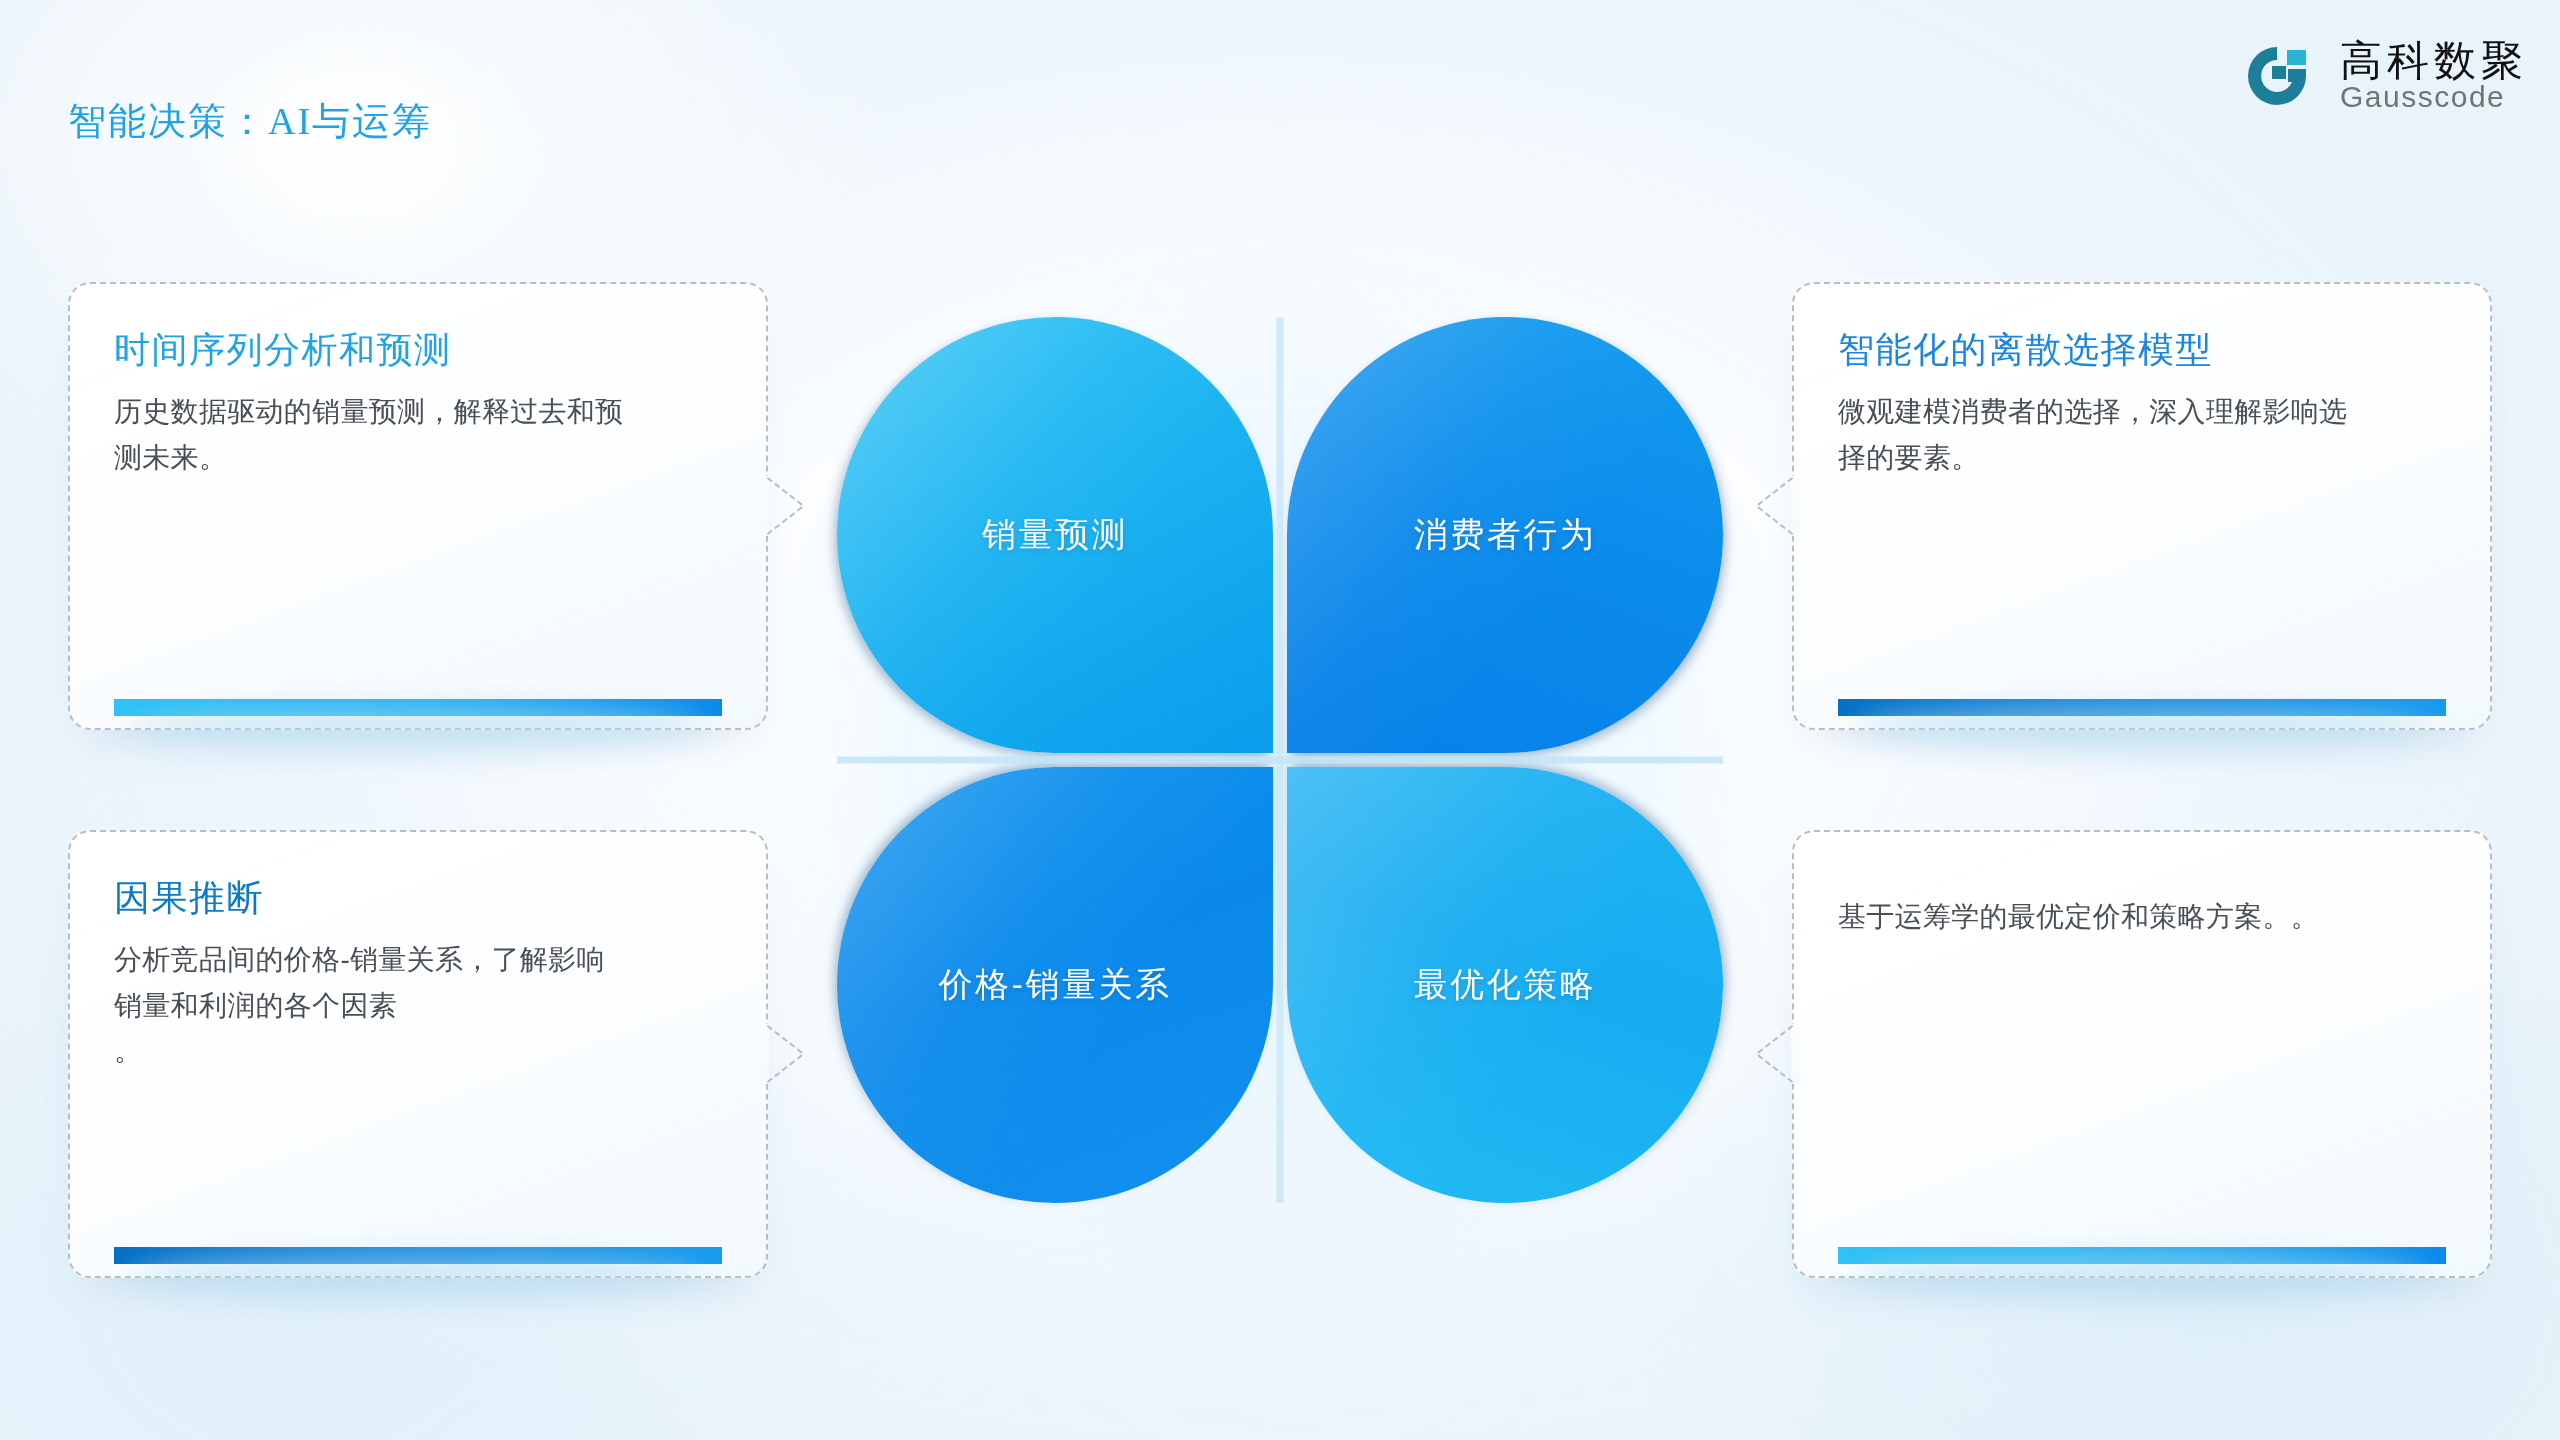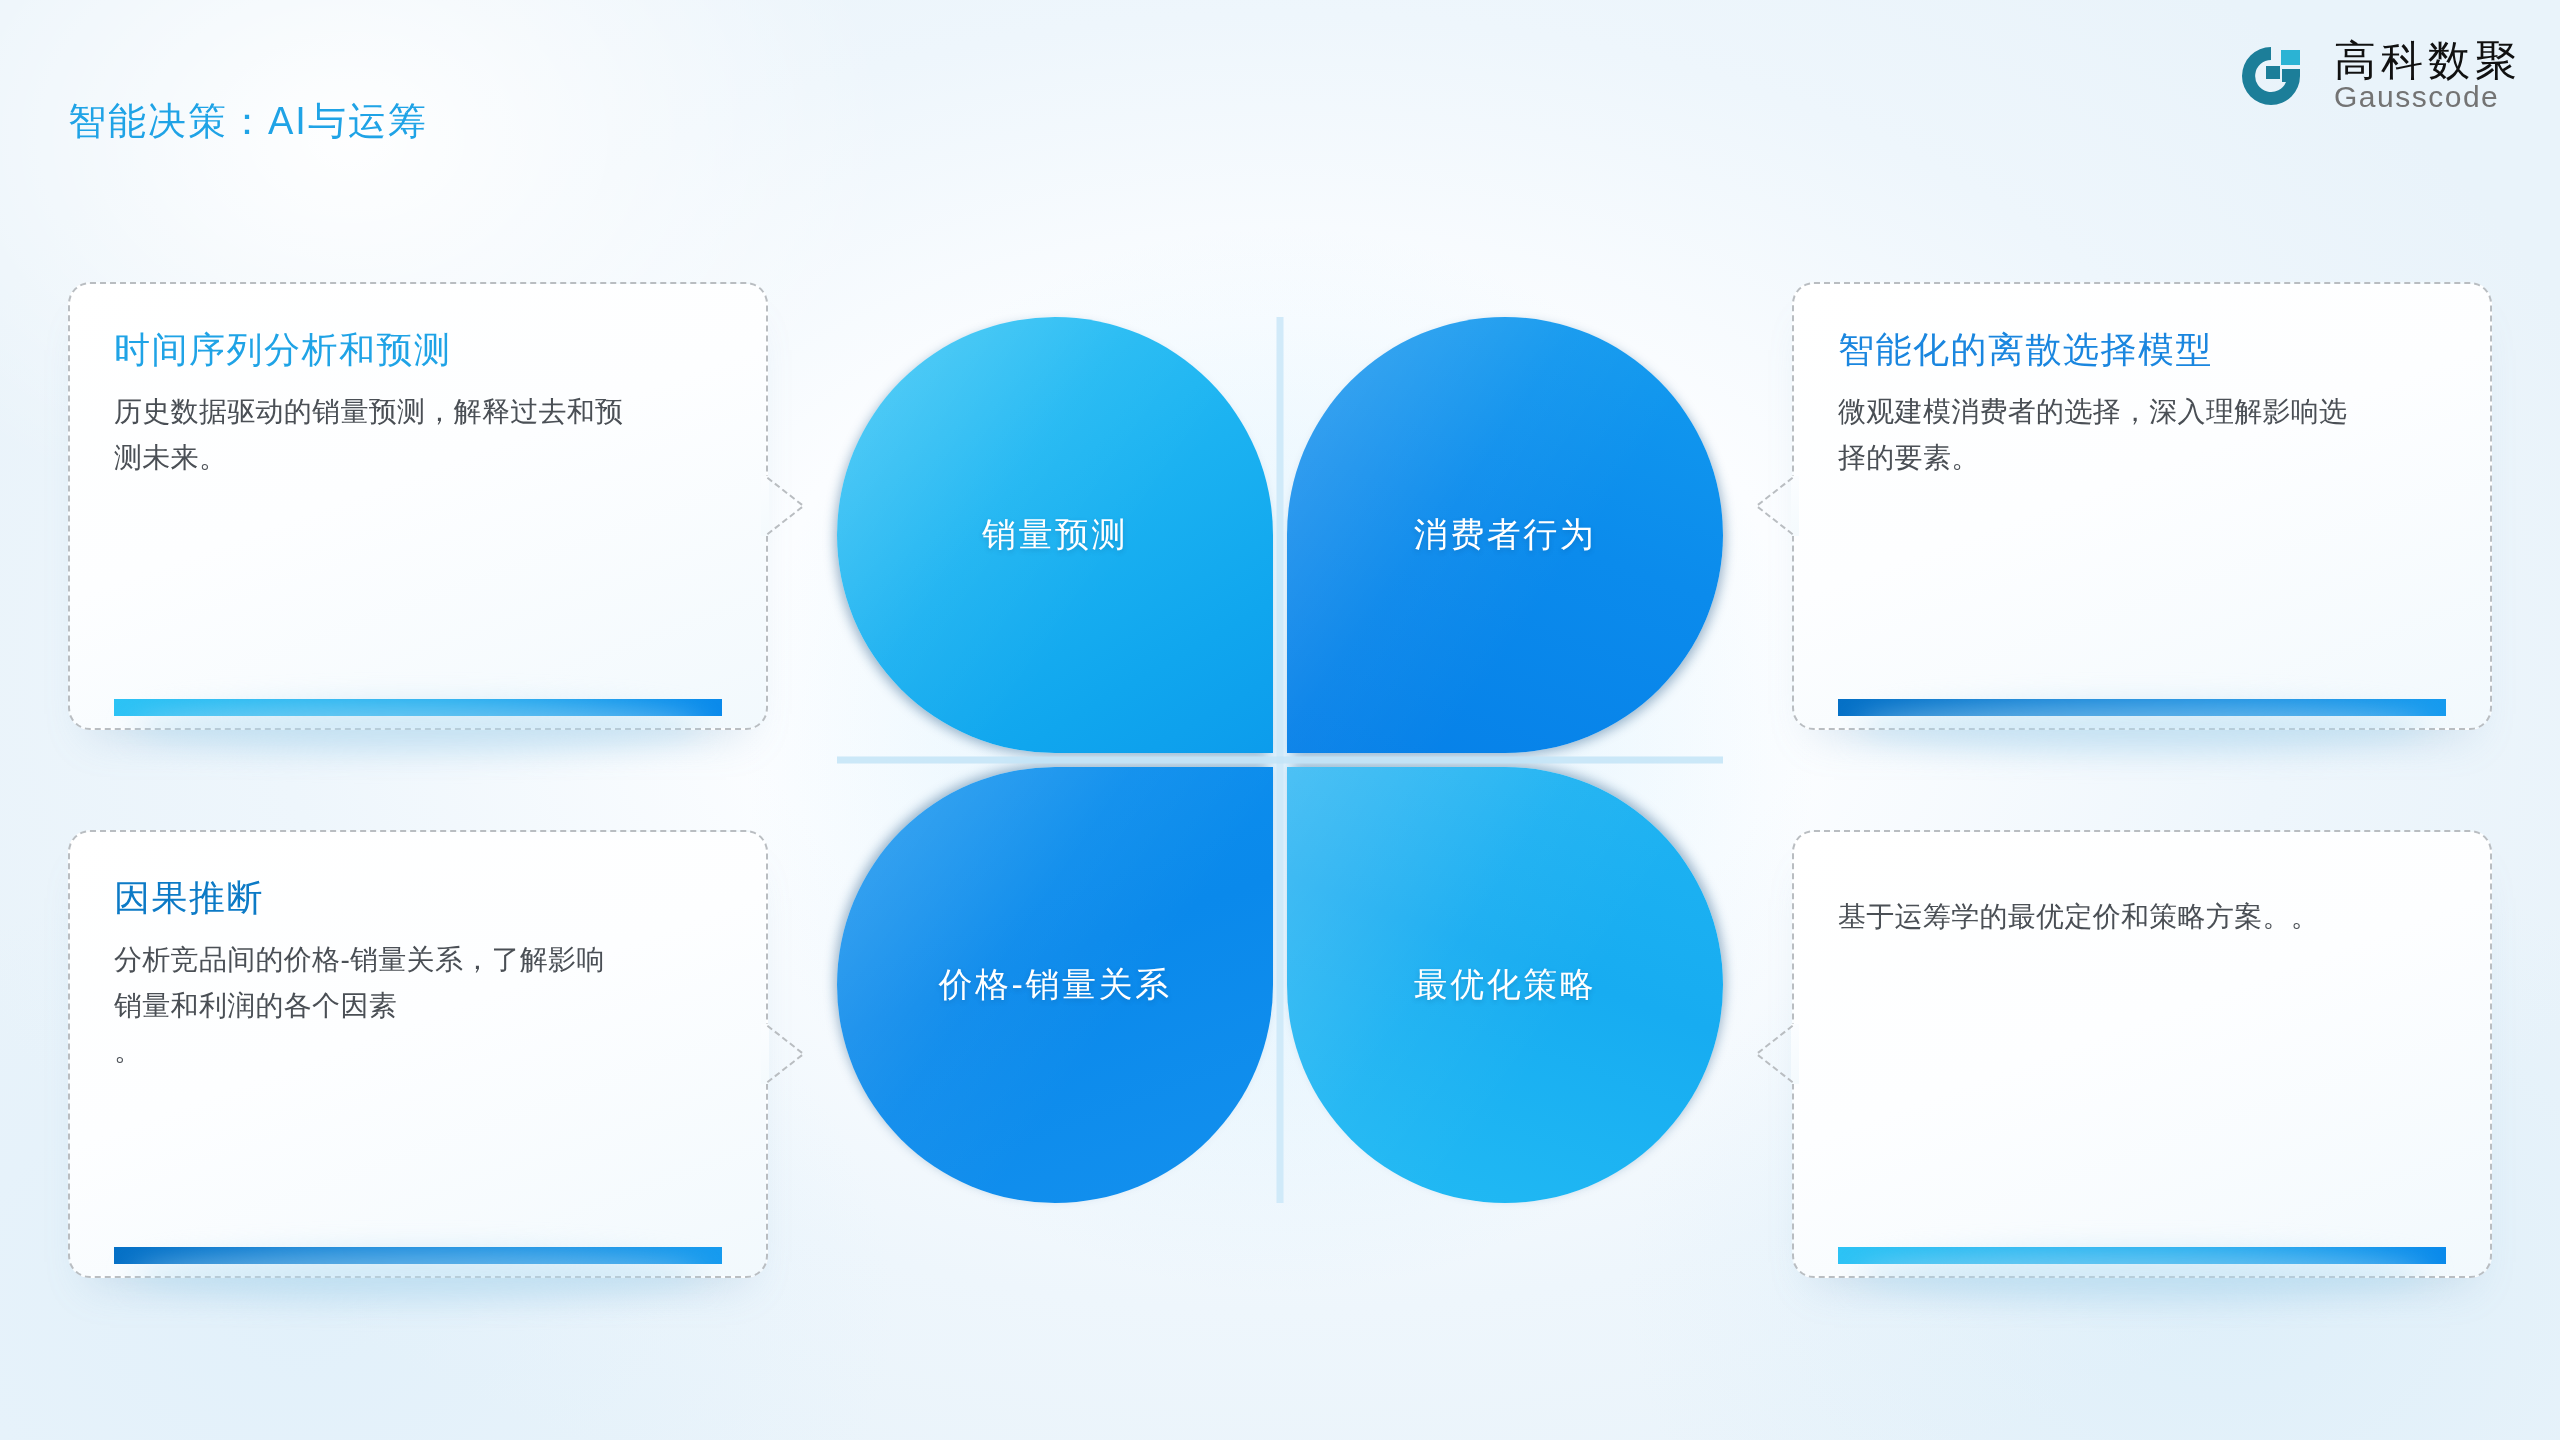--- a/index.html
+++ b/index.html
@@ -33,25 +33,26 @@
   
   .page-title {
     position: absolute;
     left: 68px;
     top: 96px;
     font-size: 38px;
     letter-spacing: 2px;
     color: #1FA3E6;
     white-space: nowrap;
     font-weight: 400;
+    font-family: Liberation Serif, serif;
   }
 
   .logo {
     position: absolute;
-    right: 38px;
+    right: 32px;
     top: 40px;
     display: flex;
     align-items: center;
     gap: 28px;
   }
   .logo-mark { width: 70px; height: 70px; flex: 0 0 70px; }
   .logo-text { display: flex; flex-direction: column; line-height: 1; }
   .logo-cn {
     font-size: 42px;
     color: #111111;

